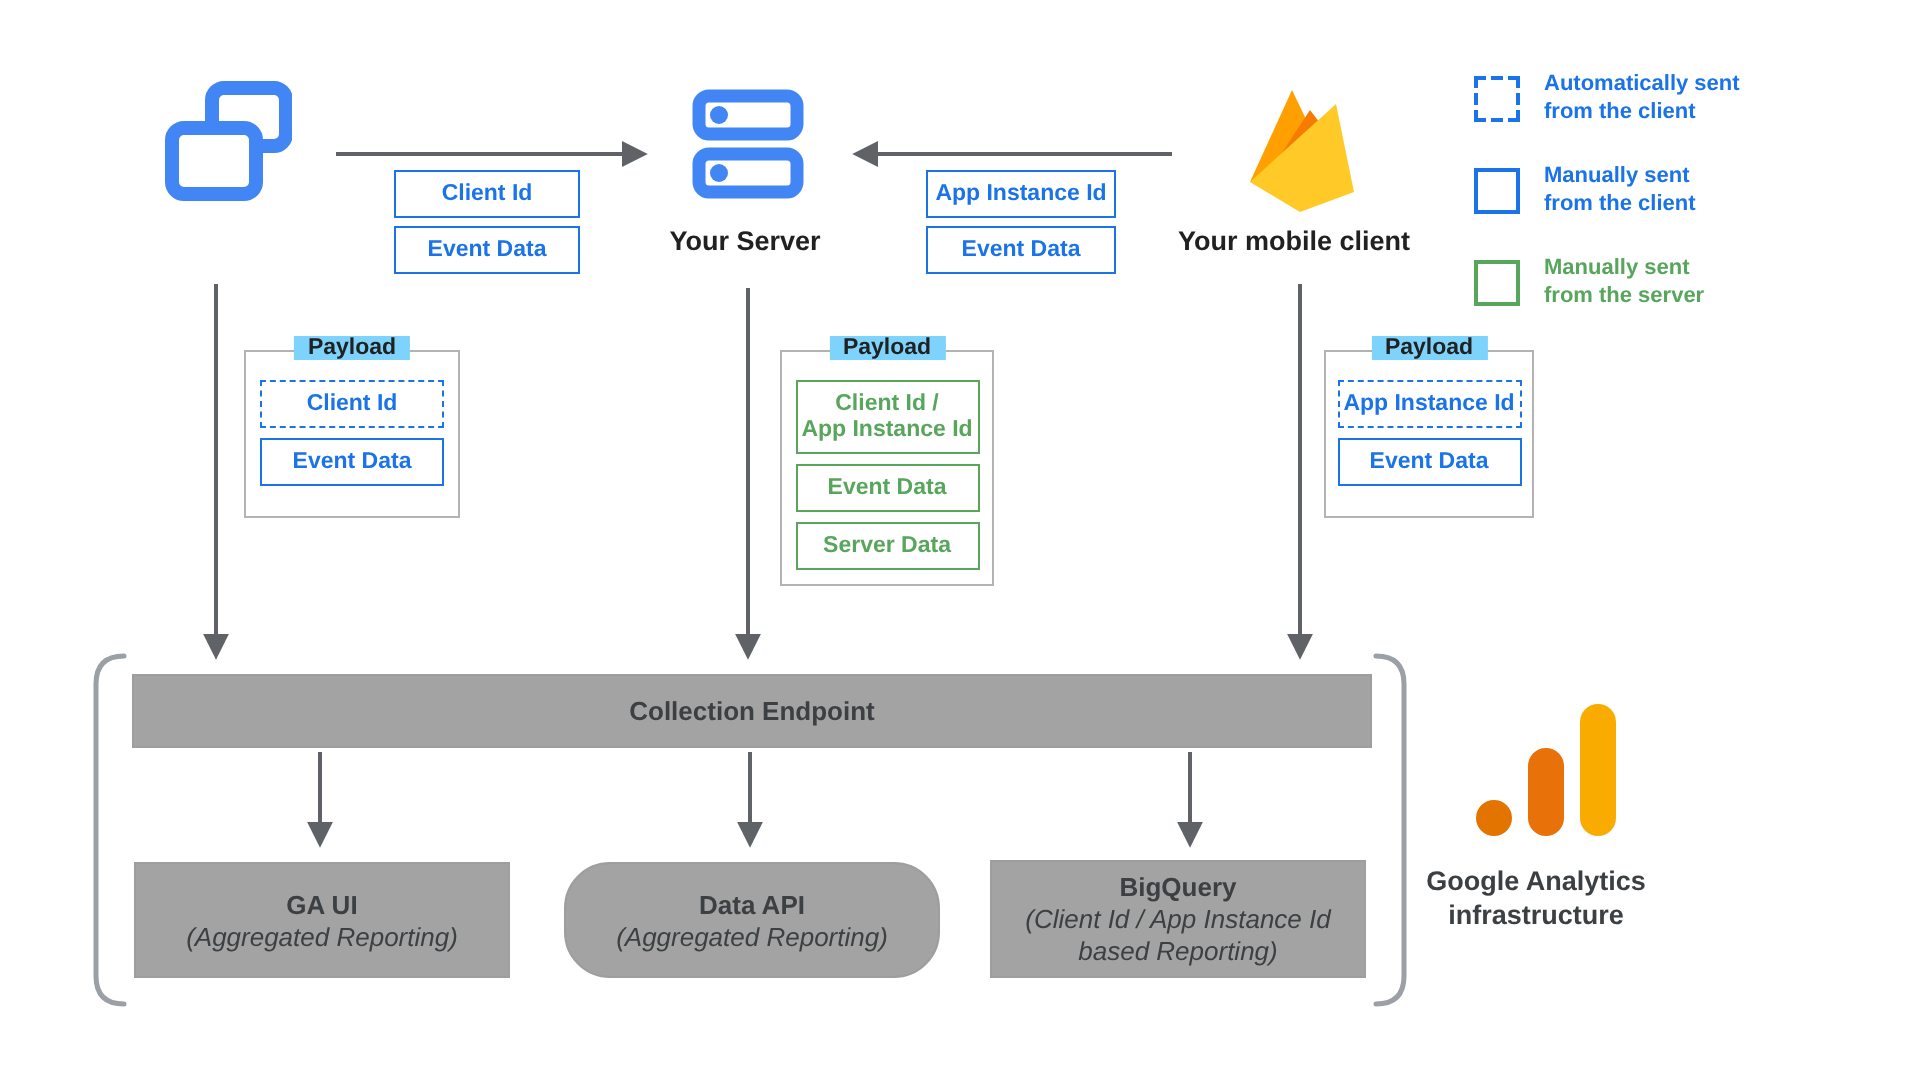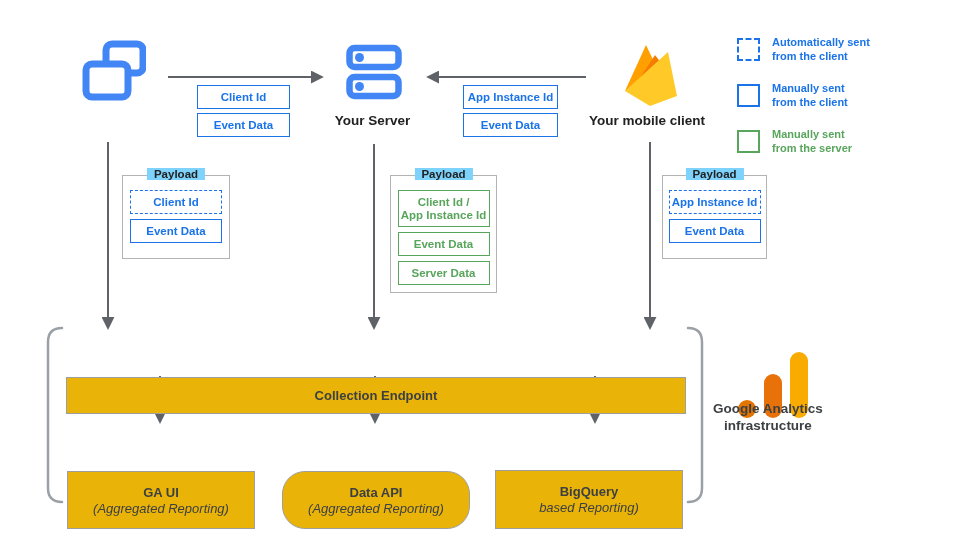--- a/index.html
+++ b/index.html
@@ -20,23 +20,23 @@
   .b-dashed{border:1.5px dashed #1A73E8;color:#1A73E8;}
   .b-solid{border:1.5px solid #1A73E8;color:#1A73E8;}
   .g-solid{border:1.5px solid #58A55C;color:#58A55C;}
   .tall{height:37px;}
   .legend{position:absolute;left:737px;top:35px;}
   .legend-row{display:flex;align-items:center;gap:12px;margin-bottom:18px;}
   .lg-box{box-sizing:border-box;width:23px;height:23px;background:#fff;flex:0 0 auto;}
   .lg-text{font-size:11px;font-weight:bold;line-height:14px;}
   .lg-blue{color:#1A73E8;}
   .lg-green{color:#58A55C;}
-  .gray-box{position:absolute;box-sizing:border-box;border:1px solid #9E9E9E;background:#eab308;
+  .gray-box{position:absolute;box-sizing:border-box;border:1px solid #9E9E9E;background:#a3a3a3;
             display:flex;flex-direction:column;align-items:center;justify-content:center;
-            color:#3C4043;font-size:13px;text-align:center;margin-top:40px;}
+            color:#3C4043;font-size:13px;text-align:center;}
   .gray-box .name{font-weight:bold;line-height:17px;}
   .gray-box .sub{font-style:italic;line-height:16px;}
   .caption{position:absolute;text-align:center;font-size:13.5px;font-weight:bold;
            color:#3C4043;line-height:17px;}
 </style>
 </head>
 <body>
 
 <div class="canvas">
 
@@ -141,26 +141,27 @@
   <div class="gray-box" style="left:67px;top:431px;width:188px;height:58px;">
     <div class="name">GA UI</div>
     <div class="sub">(Aggregated Reporting)</div>
   </div>
   <div class="gray-box" style="left:282px;top:431px;width:188px;height:58px;border-radius:23px;">
     <div class="name">Data API</div>
     <div class="sub">(Aggregated Reporting)</div>
   </div>
   <div class="gray-box" style="left:495px;top:430px;width:188px;height:59px;">
     <div class="name" style="line-height:16px;">BigQuery</div>
+    <div class="sub">(Client Id / App Instance Id</div>
     <div class="sub">based Reporting)</div>
   </div>
 
   <svg class="icon-svg" style="left:736px;top:350px;" width="76" height="68" viewBox="0 0 76 68">
     <circle cx="11" cy="59" r="9" fill="#E37400"></circle>
     <rect x="28" y="24" width="18" height="44" rx="9" fill="#E8710A"></rect>
     <rect x="54" y="2" width="18" height="66" rx="9" fill="#F9AB00"></rect>
   </svg>
-  <div class="caption" style="left:693px;top:400px;width:150px;">
+  <div class="caption" style="left:693px;top:432px;width:150px;">
     <span>Google Analytics</span><br>
     <span>infrastructure</span>
   </div>
 
 </div>
 
 </body></html>

